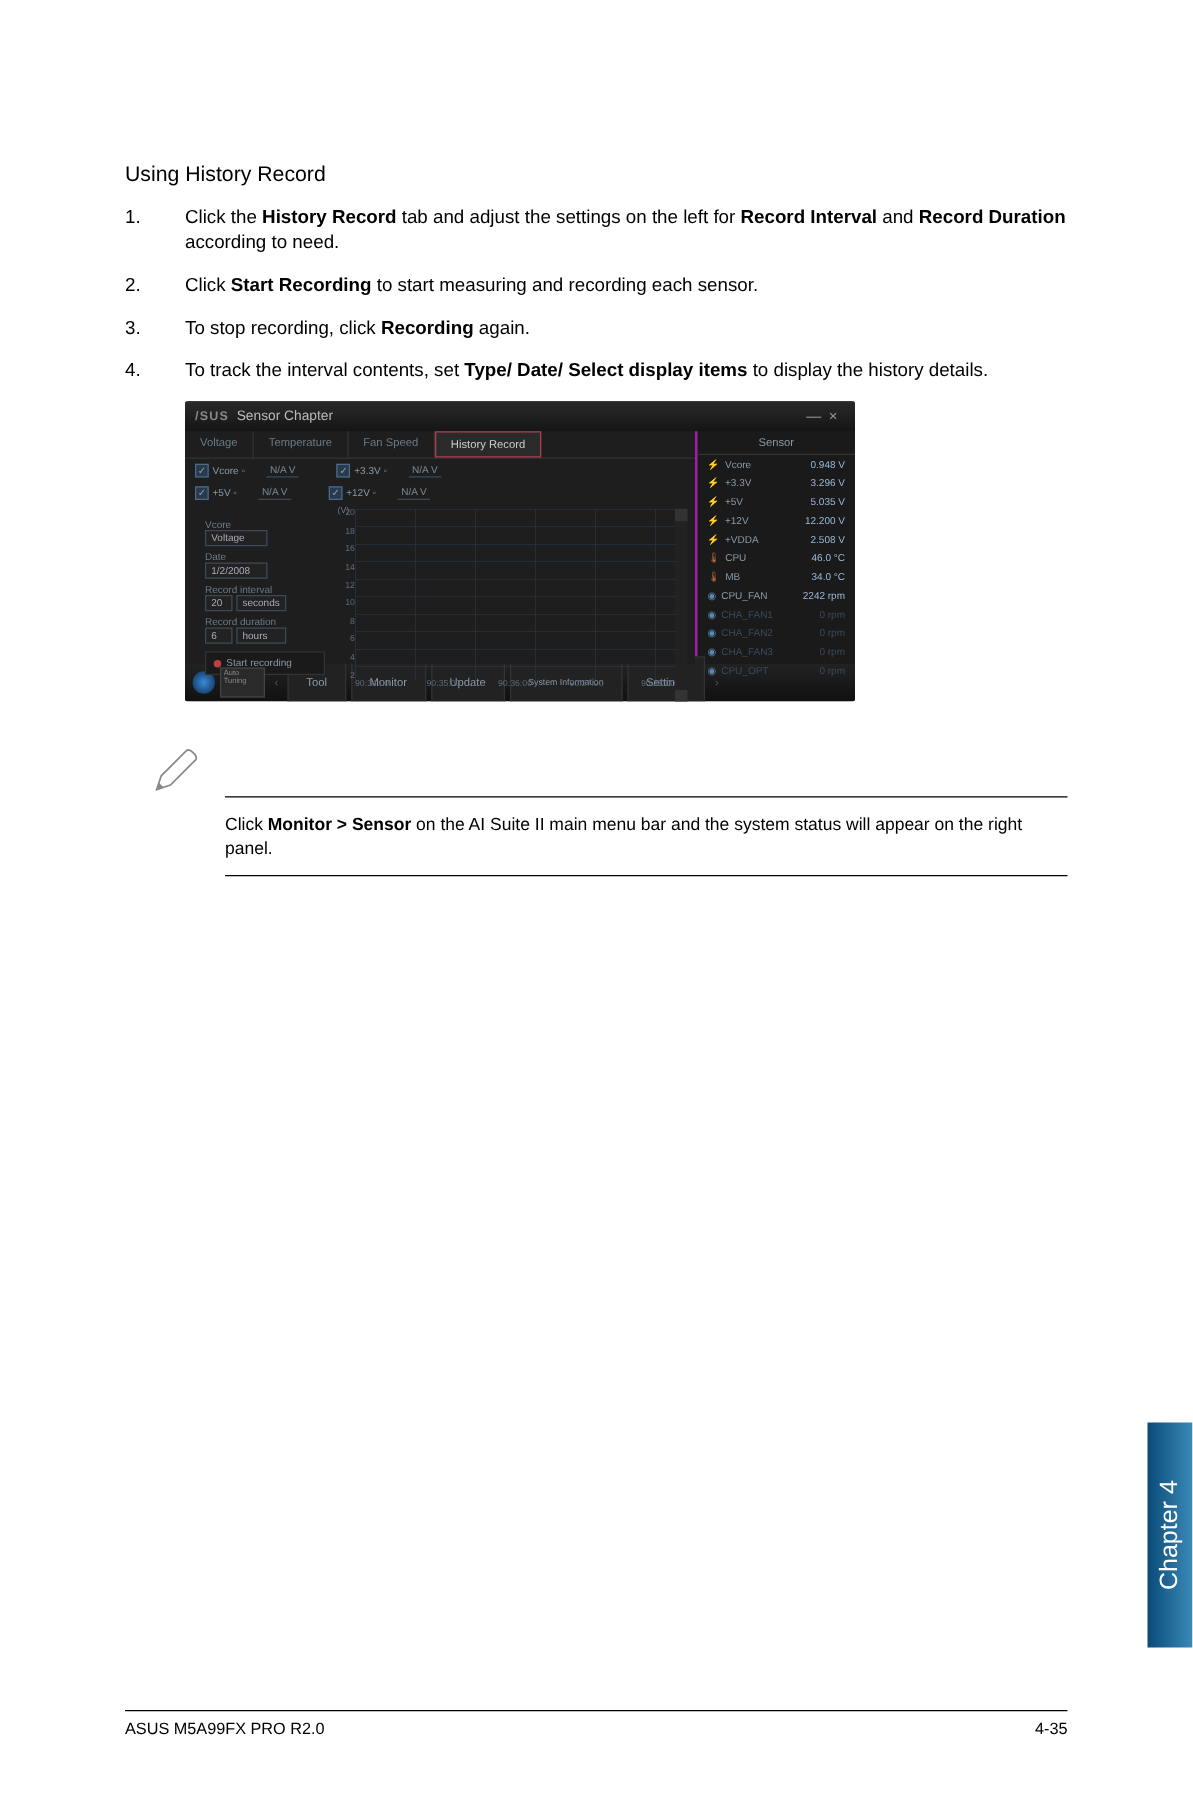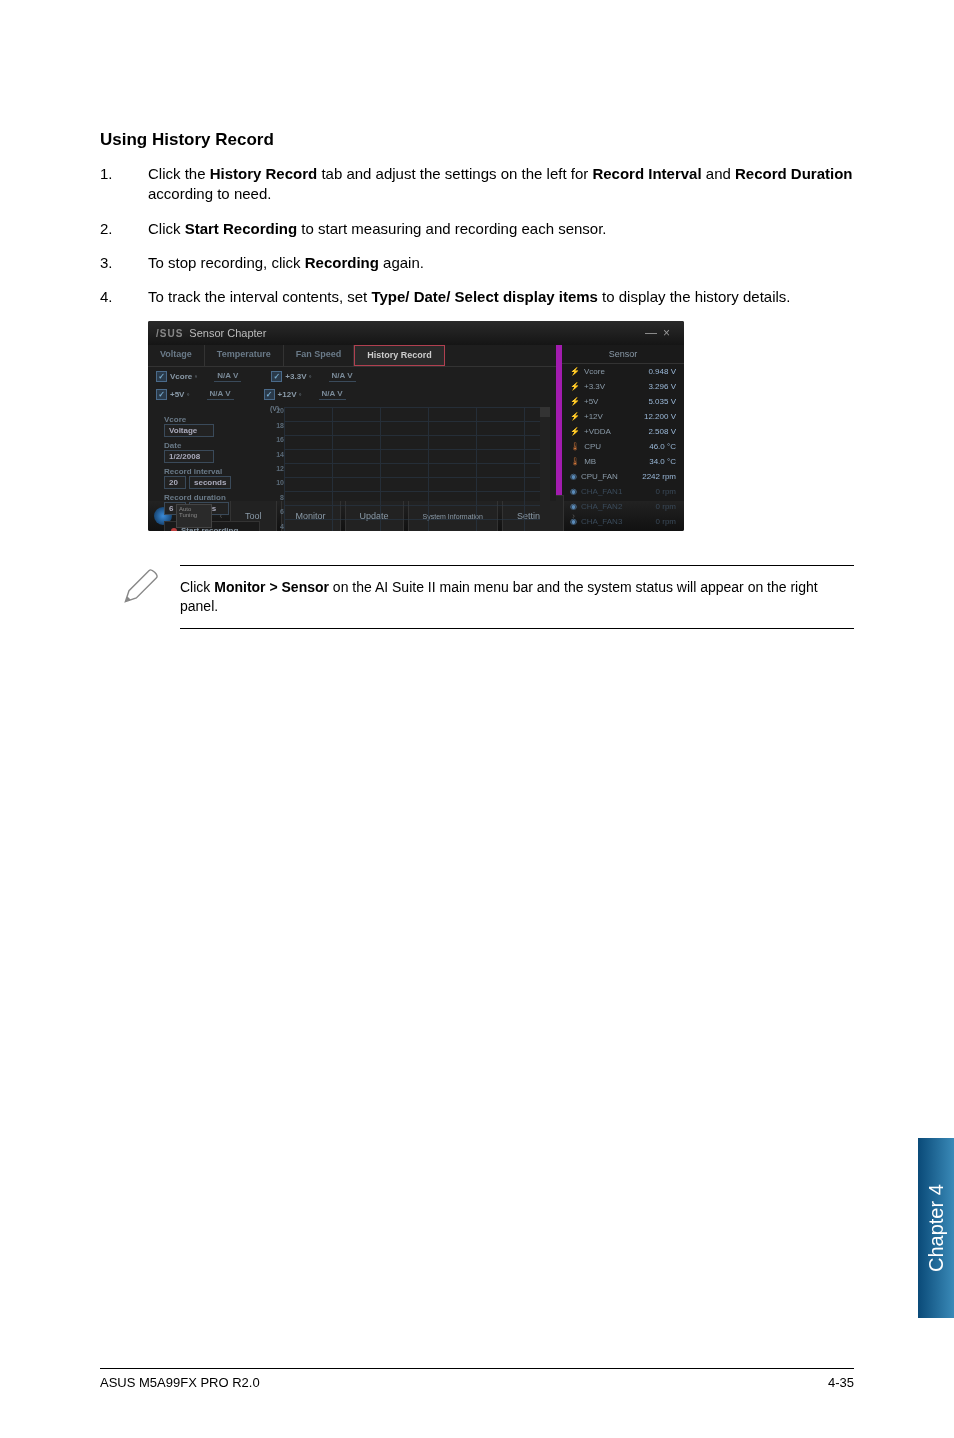--- a/index.html
+++ b/index.html
@@ -6,21 +6,21 @@
     body {
       font-family: Arial, Helvetica, sans-serif;
       background: #fff;
       width: 954px;
       height: 1438px;
       position: relative;
       padding: 130px 100px 50px 100px;
       color: #000;
     }
     .heading {
-      font-weight: bold;
+      font-weight: normal;
       font-size: 17px;
       margin-bottom: 14px;
     }
     .steps {
       list-style: none;
       font-size: 15px;
       line-height: 1.35;
     }
     .steps li {
       display: flex;
@@ -30,21 +30,21 @@
       width: 48px;
       flex-shrink: 0;
     }
     .steps .txt {
       flex: 1;
     }
     .b { font-weight: bold; }
 
     .screenshot {
       width: 536px;
-      height: 210px;
+      height: 240px;
       margin: 8px 0 0 48px;
       background: #1a1a1a;
       border-radius: 2px;
       position: relative;
       overflow: hidden;
       color: #8a9aa8;
       font-size: 9px;
     }
     .titlebar {
       height: 24px;
@@ -69,21 +69,20 @@
       letter-spacing: 6px;
     }
     .inner {
       display: flex;
       height: calc(100% - 54px);
     }
     .main-area {
       flex: 1;
       background: #1e1e1e;
       position: relative;
-      font-weight: bold;
     }
     .tabs {
       display: flex;
       height: 22px;
       border-bottom: 1px solid #333;
       font-size: 9px;
     }
     .tab {
       padding: 4px 12px;
       color: #6a7a88;
@@ -144,21 +143,21 @@
       opacity: 0.6;
     }
     .y-axis { position:absolute; left:0; top:0; bottom:18px; width:14px; display:flex; flex-direction:column; justify-content:space-between; font-size:7px; color:#5a6a78; text-align:right;}
     .x-axis { position:absolute; left:14px; right:0; bottom:0; height:18px; font-size:7px; color:#5a6a78; display:flex; justify-content:space-between;}
     .scroll-track { width:10px; background:#222; display:flex; flex-direction:column; }
     .scroll-btn { height:10px; background:#333; }
 
     .sensor-panel {
       width: 128px;
       background: #1a1a1a;
-      border-left: 6px solid #a21caf;
+      border-left: 2px solid #a21caf;
     }
     .sensor-hdr {
       text-align:center; padding:4px; font-size:9px; color:#8a9aa8; border-bottom:1px solid #333;
     }
     .srow {
       display:flex; align-items:center; justify-content:space-between; padding:3px 8px; font-size:8px;
     }
     .srow .sname { display:flex; align-items:center; gap:4px;}
     .bolt { color:#3a8ad8; }
     .thermo { color:#d87a3a; }
@@ -192,20 +191,21 @@
       justify-content: center;
     }
     .note-icon svg { width: 44px; height: 44px; }
     .note-text {
       flex: 1;
       border-top: 1px solid #000;
       border-bottom: 1px solid #000;
       padding: 12px 0;
       font-size: 14px;
       line-height: 1.35;
+      margin-top: 42px;
     }
 
     .side-tab {
       position: absolute;
       right: 0;
       bottom: 120px;
       width: 36px;
       height: 180px;
       background: #0a5a8a;
       background: linear-gradient(to right, #3a8ab8, #0a4a78);

